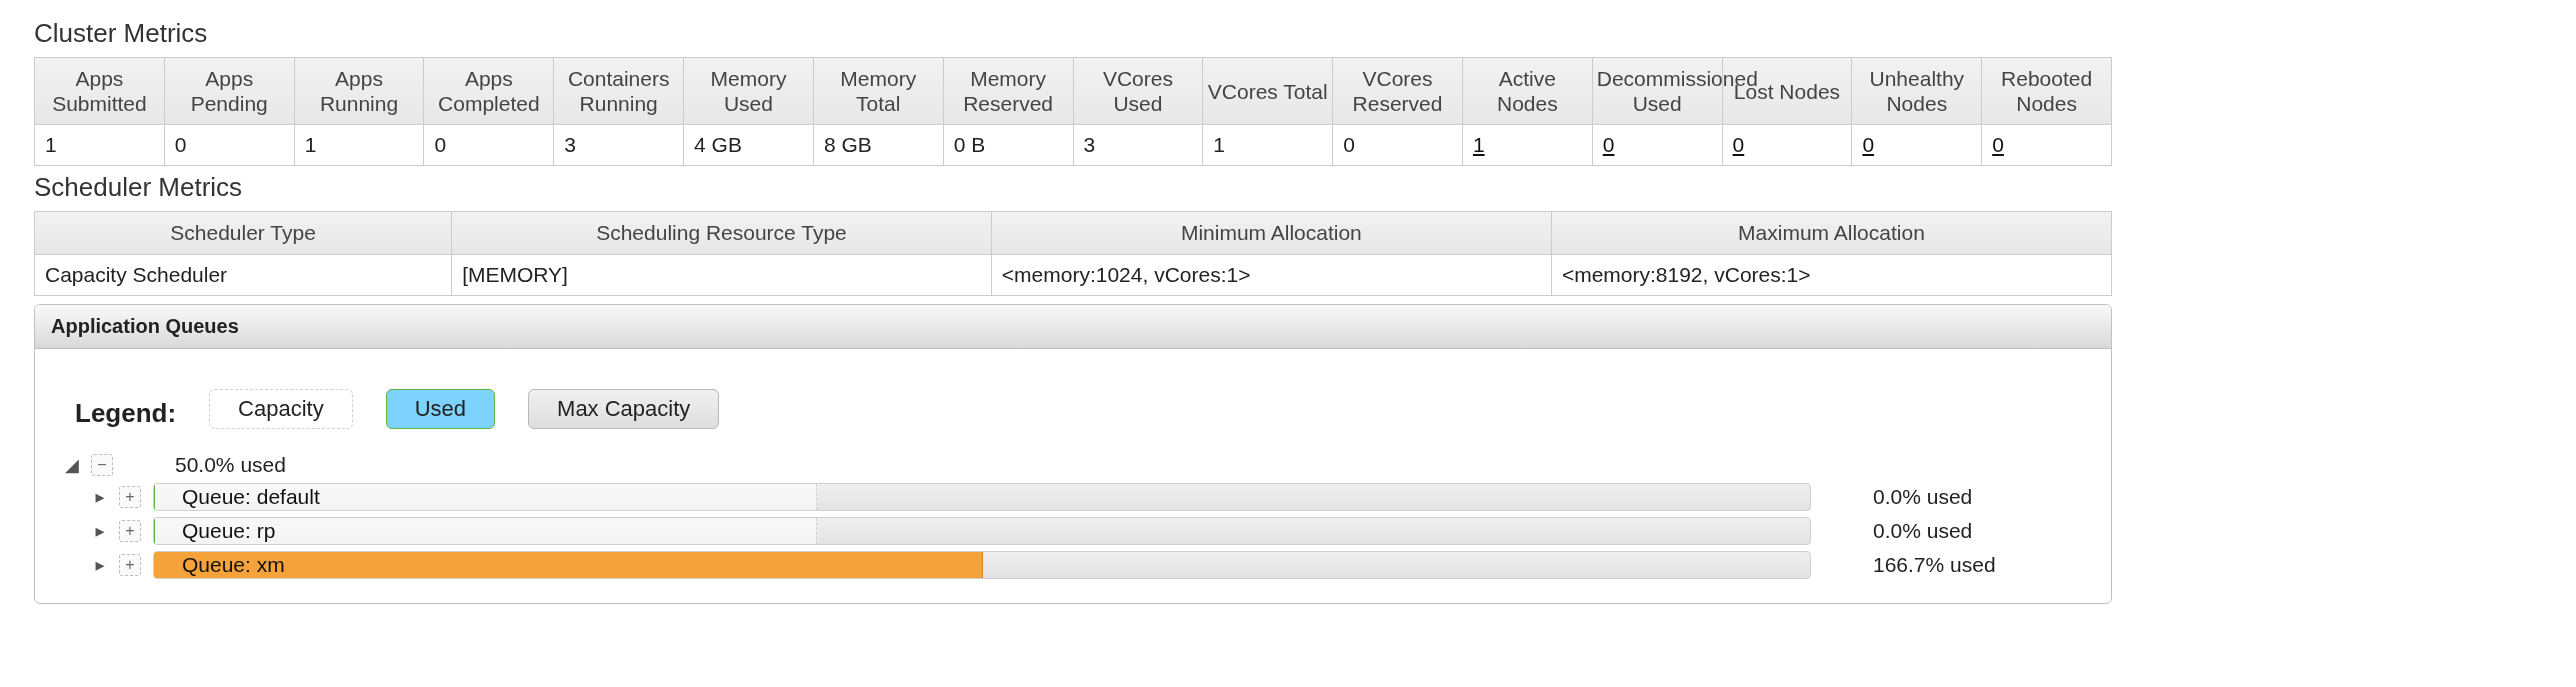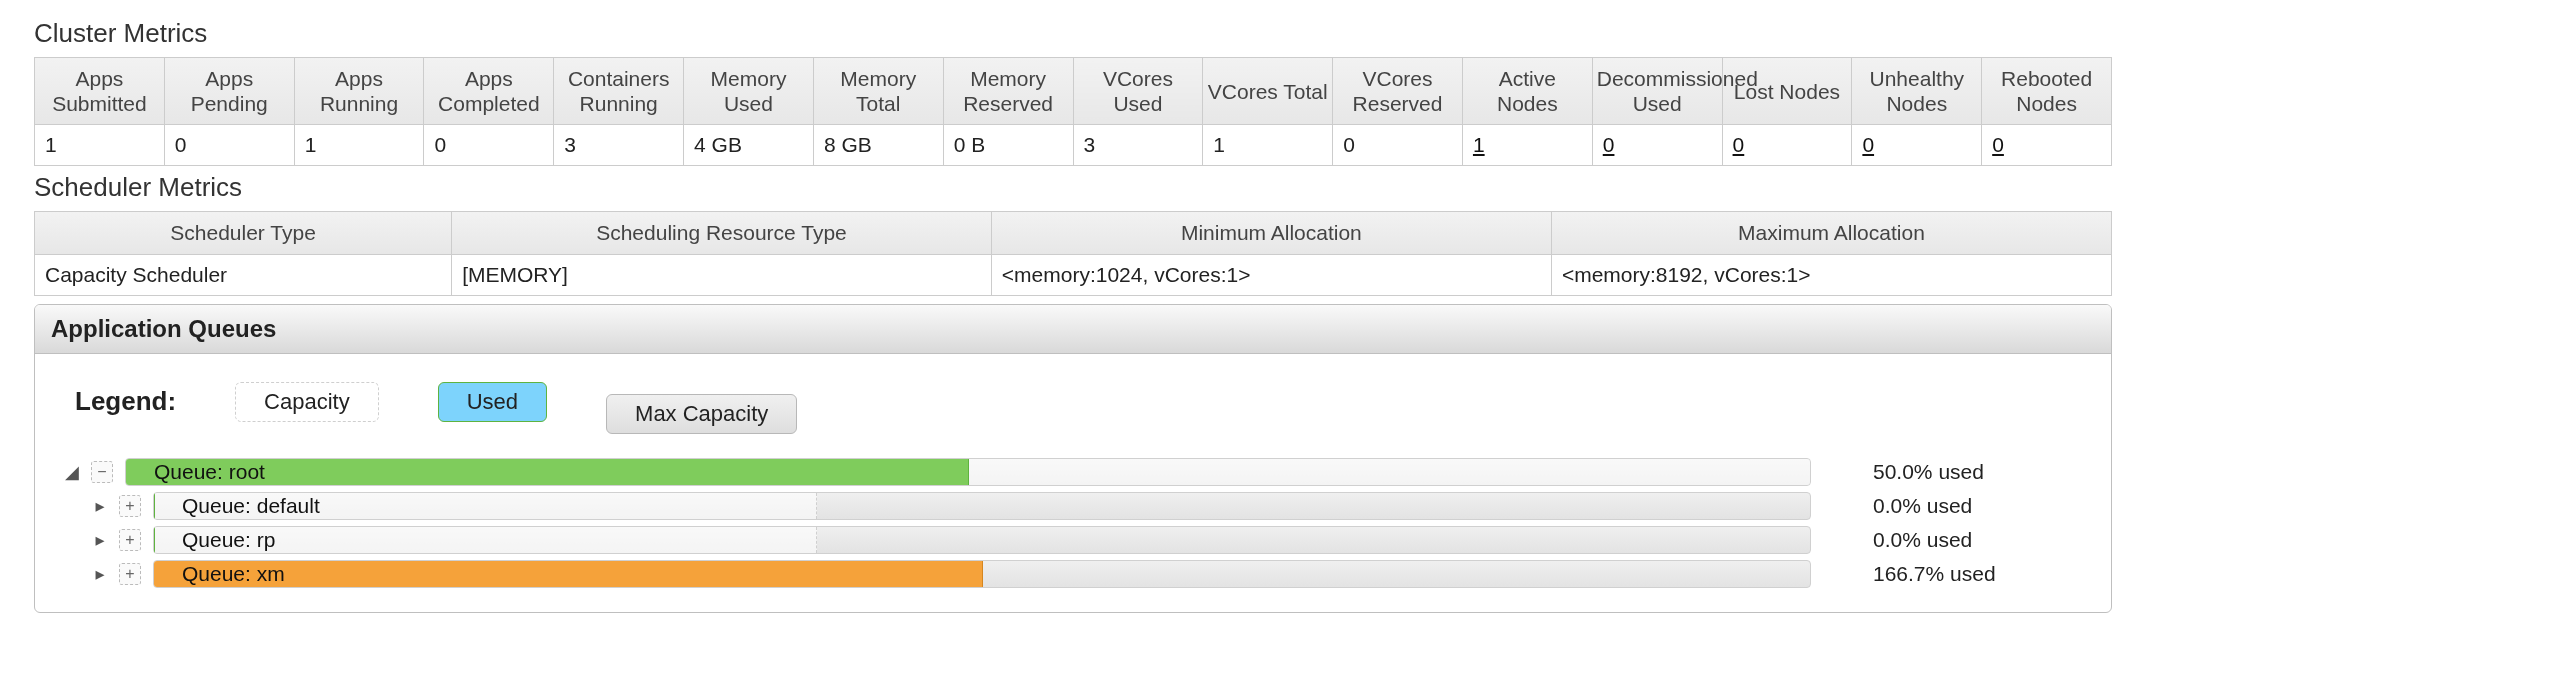--- a/index.html
+++ b/index.html
@@ -54,31 +54,31 @@
   .panel {
     margin-top: 8px;
     border: 1px solid #bfbfbf;
     border-radius: 6px;
     overflow: hidden;
   }
   .panel-header {
     background: linear-gradient(to bottom,#f9f9f9,#d9d9d9);
     border-bottom: 1px solid #bfbfbf;
     padding: 10px 16px;
-    font-size: 24px;
+    font-size: 20px;
     font-weight: 700;
     color: #222;
   }
   .panel-body {
     padding: 16px 20px 18px 20px;
   }
   .legend-row {
     display: flex;
-    align-items: center;
-    gap: 59px;
+    align-items: flex-end;
+    gap: 33px;
     padding: 0 0 18px 20px;
   }
   .legend-label {
     font-size: 26px;
     font-weight: 700;
   }
   .chip {
     display: inline-flex;
     align-items: center;
     justify-content: center;
@@ -244,25 +244,20 @@
         <span class="chip">Capacity</span>
         <span class="chip green solid">Used</span>
         <span class="chip grey">Max Capacity</span>
       </div>
 
       <div class="queue-tree">
 
         <div class="queue-row">
           <span class="tree-toggle">◢</span>
           <span class="pm-box">−</span>
-          <div class="bar-wrap">
-            <div class="bar-capacity" style="width:100%"></div>
-            <div class="bar-used green" style="width:50%"></div>
-            <span class="bar-label">Queue: root</span>
-          </div>
           <span class="used-text">50.0% used</span>
         </div>
 
         <div class="child-indent">
           <div class="queue-row">
             <span class="tree-toggle">▸</span>
             <span class="pm-box">+</span>
             <div class="bar-wrap">
               <div class="bar-capacity" style="width:40%"></div>
               <div class="bar-used green" style="width:0%"></div>

